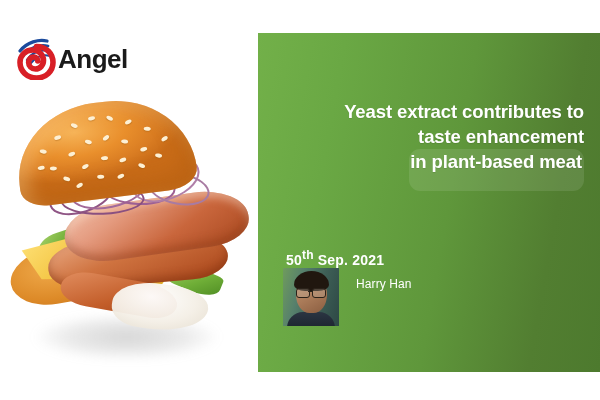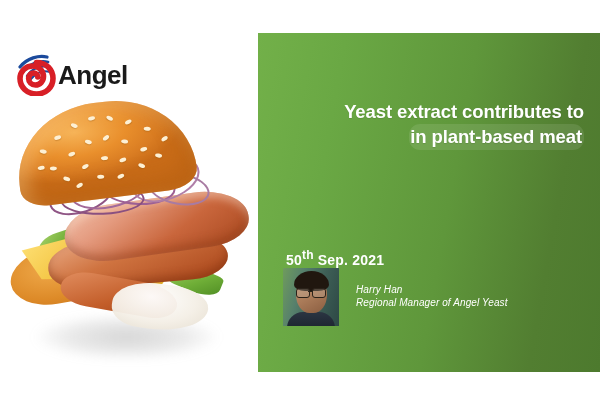--- a/index.html
+++ b/index.html
@@ -31,21 +31,21 @@
     left: 0; top: 0;
     width: 258px;
     height: 400px;
     background: #ffffff;
   }
 
   
   #logo {
     position: absolute;
     left: 14px;
-    top: 52px;
+    top: 36px;
     width: 130px;
     height: 46px;
     text-align: right;
   }
   #logo-mark {
     position: absolute;
     left: 0;
     top: 2px;
     width: 44px;
     height: 42px;
@@ -213,21 +213,21 @@
     font-size: 18.5px;
     font-weight: bold;
     line-height: 25px;
     letter-spacing: -0.1px;
     text-shadow: 0 1px 1px rgba(0,0,0,0.10);
   }
   .title-line { display: block; white-space: nowrap; text-align: right; }
   #title-line-3 {
     display: inline-block;
     background: rgba(255,255,255,0.10);
-    padding: 0 2px 1px 1px;
+    padding: 0 2px 17px 1px;
     margin-left: -1px;
     border-radius: 11px;
   }
 
   #date {
     position: absolute;
     left: 28px;
     top: 219px;
     color: #ffffff;
     font-size: 14px;
@@ -295,26 +295,25 @@
     position: absolute;
     left: 4px; top: 44px;
     width: 48px; height: 16px;
     border-radius: 16px 16px 0 0;
     background: linear-gradient(180deg, #2b3542 0%, #1d2530 100%);
   }
 
   #presenter-text {
     position: absolute;
     left: 73px;
-    top: 16px;
+    top: 10px;
     color: #ffffff;
-    font-size: 10px;
+    font-size: 12px;
     line-height: 12.5px;
     letter-spacing: 0.1px;
-    font-style: italic;
   }
   .presenter-line { display: block; white-space: nowrap; }
 </style>
 </head>
 <body>
 
 <div id="slide">
 
   <div id="left-panel">
 
@@ -393,37 +392,37 @@
         <div class="seed" style="left:78px; top:72px; transform:rotate(8deg);"></div>
         <div class="seed" style="left:98px;top:74px; transform:rotate(-18deg);"></div>
       </div>
     </div>
   </div>
 
   <div id="green-panel">
 
     <div id="title">
       <span class="title-line">Yeast extract contributes to</span>
+      <span class="title-line">taste enhancement</span>
       <span class="title-line"><span id="title-line-3">in plant-based meat</span></span>
     </div>
 
     <div id="date">
       <span>50</span><sup>th</sup><span> Sep. 2021</span>
     </div>
 
     <div id="presenter">
       <div id="presenter-photo">
         <div id="photo-bg"></div>
         <div id="photo-body"></div>
         <div id="photo-head"></div>
         <div id="photo-hair"></div>
         <div class="photo-glass" id="glass-l"></div>
         <div class="photo-glass" id="glass-r"></div>
         <div id="glass-bridge"></div>
       </div>
       <div id="presenter-text">
         <span class="presenter-line">Harry Han</span>
-        <span class="presenter-line">Regional Manager of Angel Yeast</span>
       </div>
     </div>
 
   </div>
 </div>
 
 </body></html>

